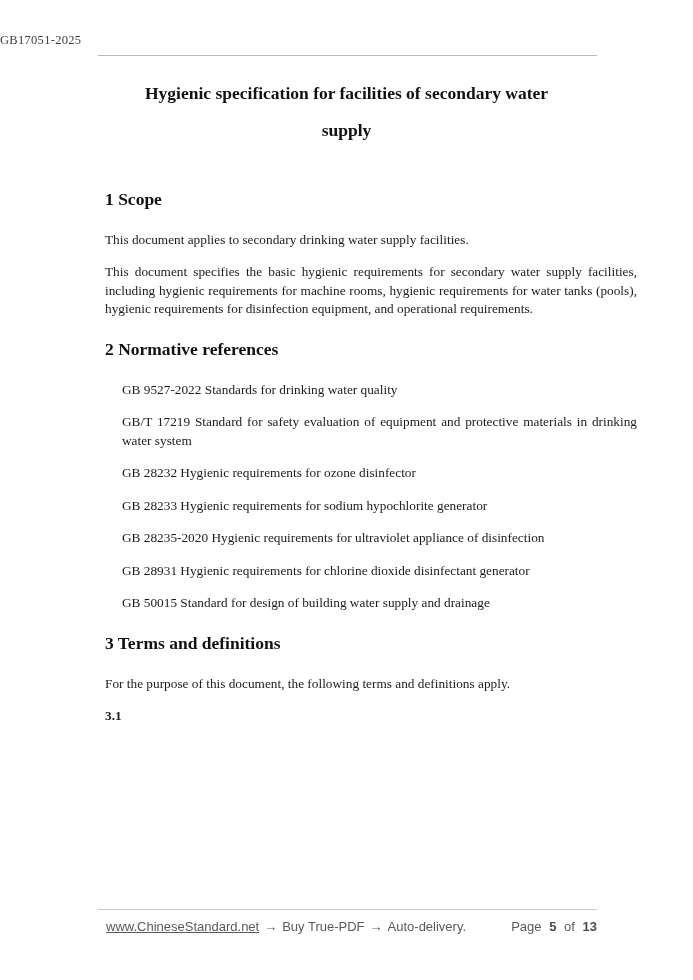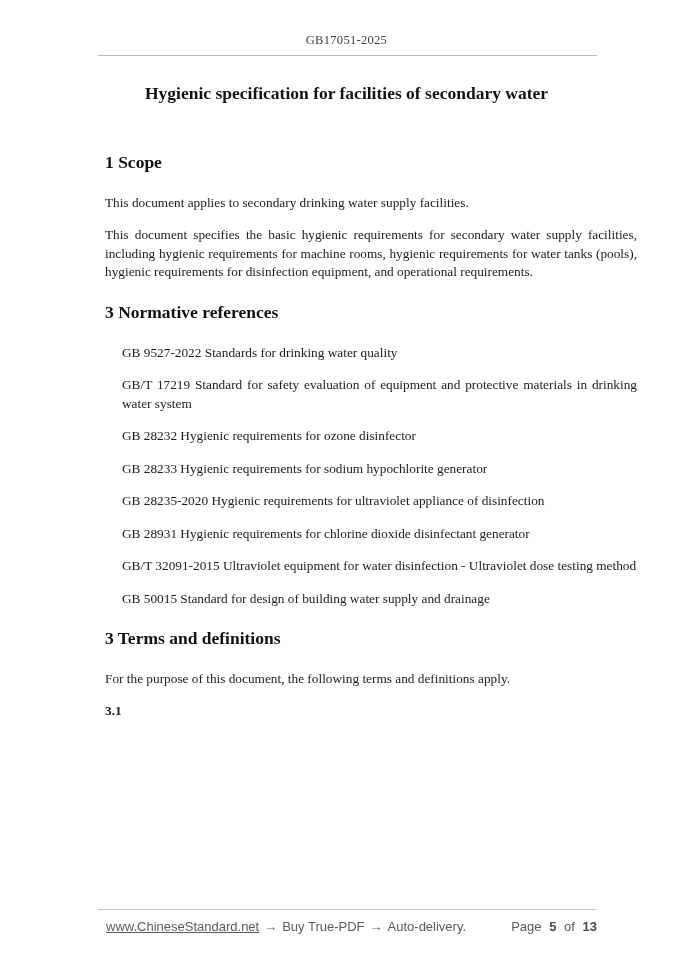--- a/index.html
+++ b/index.html
@@ -13,21 +13,20 @@
     overflow: hidden;
   }
   .page {
     width: 693px;
     height: 980px;
     position: relative;
     background: #ffffff;
   }
   .doc-number {
     padding-top: 33px;
-    text-align: center;
     font-size: 12.5px;
     color: #3d3d3d;
     letter-spacing: 0.3px;
   }
   .header-rule {
     margin: 7px 96px 0 98px;
     border-top: 1px solid #b9b9b9;
   }
   .title-block {
     margin-top: 27px;
@@ -99,40 +98,40 @@
 <body>
 
 <div class="page">
 
   <div class="doc-number">GB17051-2025</div>
 
   <div class="header-rule"></div>
 
   <div class="title-block">
     <div class="title-line1">Hygienic specification for facilities of secondary water</div>
+    <div class="title-line2">supply</div>
   </div>
 
   <div class="content">
 
     <h2 class="sec-heading first">1 Scope</h2>
 
     <p class="body-para">This document applies to secondary drinking water supply facilities.</p>
 
     <p class="body-para">This document specifies the basic hygienic requirements for secondary water supply facilities, including hygienic requirements for machine rooms, hygienic requirements for water tanks (pools), hygienic requirements for disinfection equipment, and operational requirements.</p>
 
-    <h2 class="sec-heading">3 Normative references</h2>
+    <h2 class="sec-heading">2 Normative references</h2>
 
 
     <p class="ref-item">GB 9527-2022 Standards for drinking water quality</p>
     <p class="ref-item">GB/T 17219 Standard for safety evaluation of equipment and protective materials in drinking water system</p>
     <p class="ref-item">GB 28232 Hygienic requirements for ozone disinfector</p>
     <p class="ref-item">GB 28233 Hygienic requirements for sodium hypochlorite generator</p>
     <p class="ref-item">GB 28235-2020 Hygienic requirements for ultraviolet appliance of disinfection</p>
     <p class="ref-item">GB 28931 Hygienic requirements for chlorine dioxide disinfectant generator</p>
-    <p class="ref-item">GB/T 32091-2015 Ultraviolet equipment for water disinfection - Ultraviolet dose testing method</p>
     <p class="ref-item">GB 50015 Standard for design of building water supply and drainage</p>
 
     <h2 class="sec-heading">3 Terms and definitions</h2>
 
     <p class="body-para">For the purpose of this document, the following terms and definitions apply.</p>
 
     <p class="term-number">3.1</p>
 
   </div>
 

